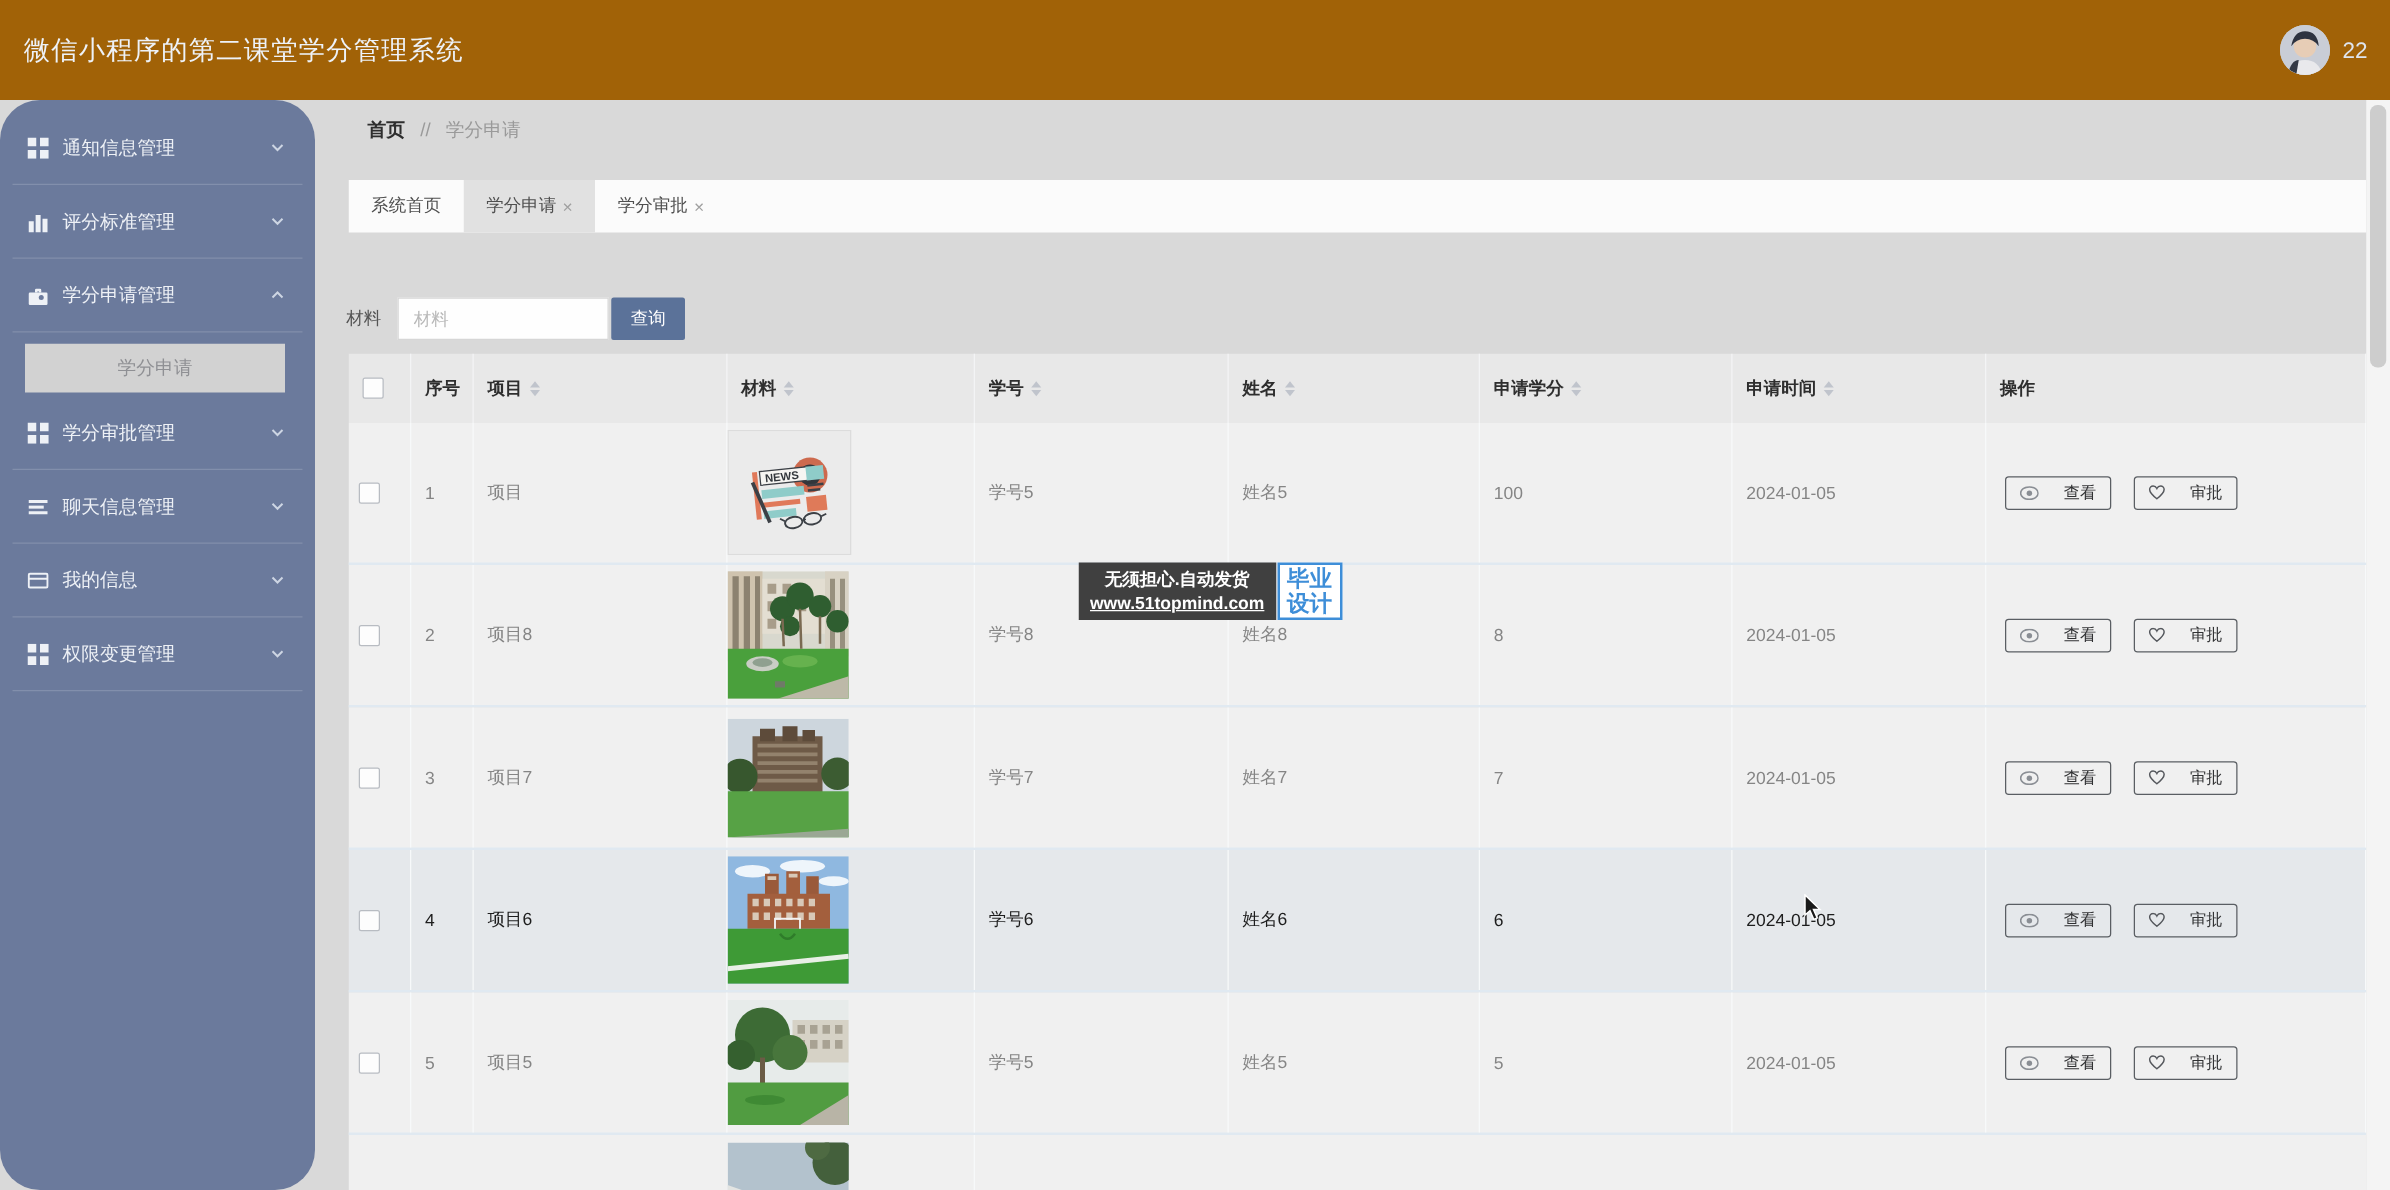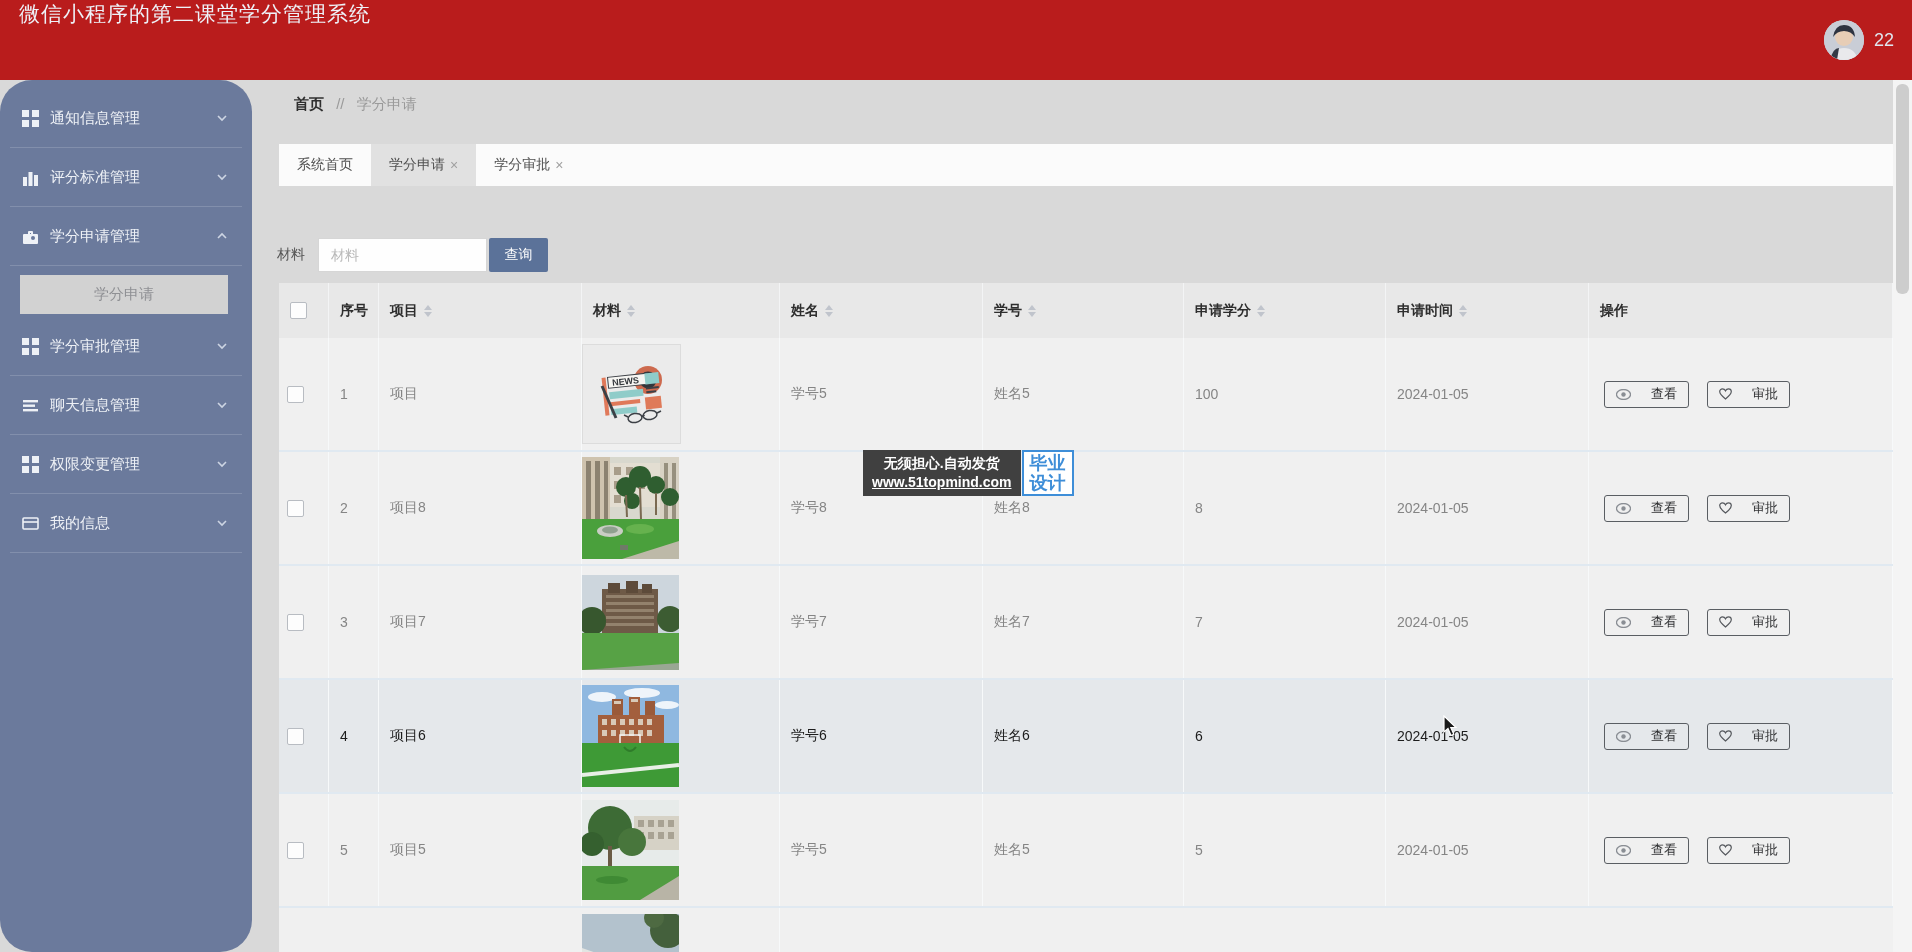--- a/index.html
+++ b/index.html
@@ -1,20 +1,20 @@
 <!DOCTYPE html>
 <html><head>
 <meta charset="utf-8">
 <style>
   html,body{margin:0;padding:0;}
   body{font-family:"Liberation Sans","DejaVu Sans",sans-serif;}
   #page{position:relative;width:1912px;height:952px;background:#d9d9d9;overflow:hidden;}
 
   
-  .app-header{position:absolute;left:0;top:0;width:1912px;height:80px;background:#b91c1c;display:flex;justify-content:space-between;}
+  .app-header{position:absolute;left:0;top:0;width:1912px;height:80px;background:#a16207;display:flex;align-items:center;justify-content:space-between;}
   .app-title{color:#eef2f8;font-size:21px;padding-left:19px;letter-spacing:1px;}
   .user-area{display:flex;align-items:center;gap:10px;padding-right:18px;}
   .avatar{width:40px;height:40px;border-radius:50%;overflow:hidden;background:#cfd3da;flex:0 0 auto;}
   .user-count{color:#dfe5ee;font-size:18px;}
 
   
   .sidebar{position:absolute;left:0;top:80px;width:252px;height:872px;background:#6b7a9c;padding-top:9px;box-sizing:border-box;border-radius:32px;}
   .menu-item{height:58px;display:flex;align-items:center;margin:0 10px;padding:0 14px 0 12px;border-bottom:1px solid rgba(255,255,255,0.16);color:#eef1f6;font-size:15px;cursor:pointer;}
   .menu-item .mi-icon{width:17px;height:17px;margin-right:11px;flex:0 0 auto;}
   .menu-item .mi-label{flex:1;}
@@ -159,44 +159,44 @@
             <rect x="1" y="12" width="15" height="2.4"></rect>
           </g>
         </svg>
       <span class="mi-label">聊天信息管理</span>
       <svg class="chev" viewBox="0 0 12 12">
           <polyline points="2,4 6,8 10,4" fill="none" stroke="#cdd5e3" stroke-width="1.6"></polyline>
         </svg>
     </div>
     <div class="menu-item">
       <svg class="mi-icon" viewBox="0 0 17 17">
+          <g fill="none" stroke="#eef1f6" stroke-width="1.6">
+            <rect x="1" y="3" width="15" height="11" rx="1"></rect>
+            <line x1="1" y1="7" x2="16" y2="7"></line>
+          </g>
+        </svg>
+      <span class="mi-label">我的信息</span>
+      <svg class="chev" viewBox="0 0 12 12">
+          <polyline points="2,4 6,8 10,4" fill="none" stroke="#cdd5e3" stroke-width="1.6"></polyline>
+        </svg>
+    </div>
+    <div class="menu-item">
+      <svg class="mi-icon" viewBox="0 0 17 17">
           <g fill="#eef1f6">
             <rect x="0" y="0" width="7" height="7"></rect>
             <rect x="10" y="0" width="7" height="7"></rect>
             <rect x="0" y="10" width="7" height="7"></rect>
             <rect x="10" y="10" width="7" height="7"></rect>
           </g>
         </svg>
       <span class="mi-label">权限变更管理</span>
       <svg class="chev" viewBox="0 0 12 12">
           <polyline points="2,4 6,8 10,4" fill="none" stroke="#cdd5e3" stroke-width="1.6"></polyline>
         </svg>
     </div>
-    <div class="menu-item">
-      <svg class="mi-icon" viewBox="0 0 17 17">
-          <g fill="none" stroke="#eef1f6" stroke-width="1.6">
-            <rect x="1" y="3" width="15" height="11" rx="1"></rect>
-            <line x1="1" y1="7" x2="16" y2="7"></line>
-          </g>
-        </svg>
-      <span class="mi-label">我的信息</span>
-      <svg class="chev" viewBox="0 0 12 12">
-          <polyline points="2,4 6,8 10,4" fill="none" stroke="#cdd5e3" stroke-width="1.6"></polyline>
-        </svg>
-    </div>
   </div>
 
   <div class="content">
 
     <div class="breadcrumb">
       <span class="bc-home">首页</span>
       <span class="bc-sep">//</span>
       <span>学分申请</span>
     </div>
 
@@ -237,28 +237,28 @@
             </span>
           </div>
         <div class="th">
             <span>材料</span>
             <span class="caret">
               <i class="up"></i>
               <i class="dn"></i>
             </span>
           </div>
         <div class="th">
-            <span>姓名</span>
+            <span>学号</span>
             <span class="caret">
               <i class="up"></i>
               <i class="dn"></i>
             </span>
           </div>
         <div class="th">
-            <span>学号</span>
+            <span>姓名</span>
             <span class="caret">
               <i class="up"></i>
               <i class="dn"></i>
             </span>
           </div>
         <div class="th">
             <span>申请学分</span>
             <span class="caret">
               <i class="up"></i>
               <i class="dn"></i>

